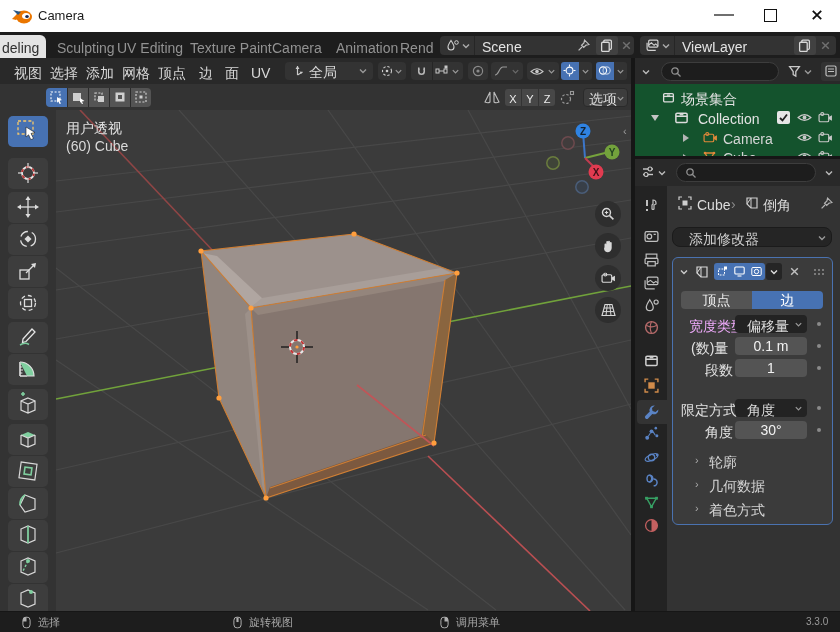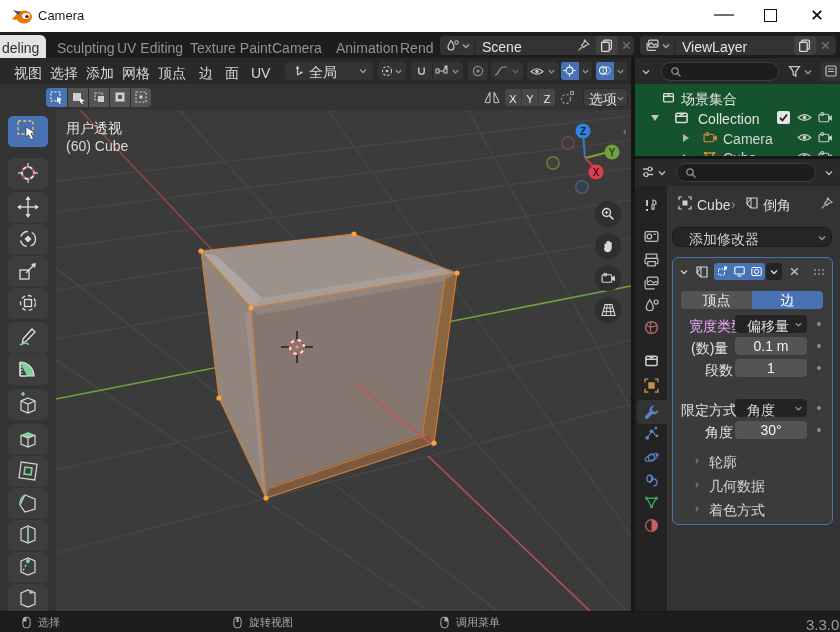--- a/index.html
+++ b/index.html
@@ -797,14 +797,14 @@
   <svg class="a" width="9" height="13" viewBox="0 0 10 14" style="left:233px;top:4px;color:#b0b0b0">
       <use href="#sym-mouse"></use>
       <rect x="3.8" y="1.5" width="2.4" height="5" fill="#b0b0b0"></rect>
     </svg>
   <span class="a tx" style="left:249px;top:5px;font-size:11px;color:#a8a8a8">旋转视图</span>
   <svg class="a" width="9" height="13" viewBox="0 0 10 14" style="left:440px;top:4px;color:#b0b0b0">
       <use href="#sym-mouse"></use>
       <path d="M8.5 2 Q7 1 5 1 V6 H9 Q9 3.5 8.5 2" fill="#b0b0b0"></path>
     </svg>
   <span class="a tx" style="left:456px;top:5px;font-size:11px;color:#a8a8a8">调用菜单</span>
-  <span class="a tx" style="left:806px;top:5px;font-size:15px;color:#9a9a9a">3.3.0</span>
+  <span class="a tx" style="left:806px;top:5px;font-size:10px;color:#9a9a9a">3.3.0</span>
 </div>
 
 </body></html>

